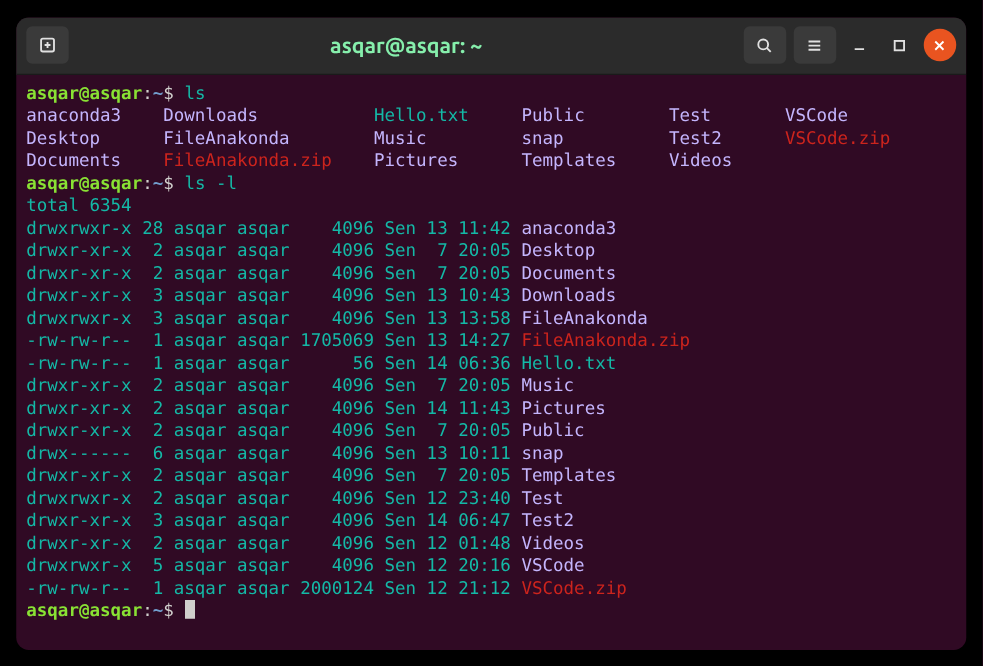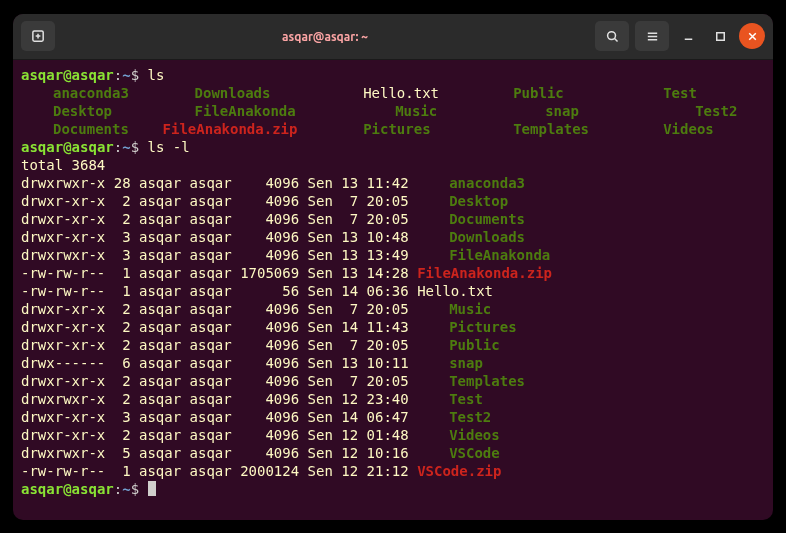--- a/index.html
+++ b/index.html
@@ -40,42 +40,42 @@
     display: flex; align-items: center; justify-content: center;
     color: #e0e0e0;
     font-size: 14px;
   }
   .tb-btn.round {
     width: 26px; height: 26px; border-radius: 50%;
     background: transparent;
   }
   .tb-btn.close { background: #e95420; color: #fff; }
   .title {
-    color: #fca5a5;
+    color: #86efac;
     font-family: Ubuntu, sans-serif;
-    font-size: 12px;
+    font-size: 17px;
     font-weight: 600;
   }
   .terminal {
     flex: 1;
     padding: 6px 8px 8px 8px;
     font-size: 14px;
     line-height: 18px;
     white-space: pre;
     color: #d0cfcc;
     overflow: hidden;
   }
   .p-user { color: #89e234; font-weight: bold; }
   .p-host { color: #89e234; font-weight: bold; }
   .p-colon { color: #d0cfcc; }
   .p-path { color: #729fcf; font-weight: bold; }
   .p-dollar { color: #d0cfcc; }
-  .dir { color: #4d7c0f; font-weight: bold; margin-left: 32px; }
-  .zip { color: #cc241d; font-weight: bold; }
-  .plain { color: #fef9c3; }
+  .dir { color: #c4b5fd; font-weight: normal; }
+  .zip { color: #cc241d; font-weight: normal; }
+  .plain { color: #14b8a6; }
   .cursor {
     display: inline-block;
     width: 8px; height: 15px;
     background: #d0cfcc;
     vertical-align: -2px;
   }
   svg.icon { width: 15px; height: 15px; stroke: #e0e0e0; stroke-width: 1.6; fill: none; }
 </style>
 </head>
 <body>
@@ -119,32 +119,32 @@
           </svg>
       </div>
     </div>
   </div>
 
   <div class="terminal" id="term"><span class="p-user">asqar</span><span class="p-user">@</span><span class="p-host">asqar</span><span class="p-colon">:</span><span class="p-path">~</span><span class="p-dollar">$</span> <span class="plain">ls</span>
 <span class="dir">anaconda3  </span>  <span class="dir">Downloads         </span>  <span class="plain">Hello.txt   </span>  <span class="dir">Public      </span>  <span class="dir">Test     </span>  <span class="dir">VSCode</span>
 <span class="dir">Desktop    </span>  <span class="dir">FileAnakonda      </span>  <span class="dir">Music       </span>  <span class="dir">snap        </span>  <span class="dir">Test2    </span>  <span class="zip">VSCode.zip</span>
 <span class="dir">Documents  </span>  <span class="zip">FileAnakonda.zip  </span>  <span class="dir">Pictures    </span>  <span class="dir">Templates   </span>  <span class="dir">Videos   </span>
 <span class="p-user">asqar</span><span class="p-user">@</span><span class="p-host">asqar</span><span class="p-colon">:</span><span class="p-path">~</span><span class="p-dollar">$</span> <span class="plain">ls -l</span>
-<span class="plain">total 3684</span>
+<span class="plain">total 6354</span>
 <span class="plain">drwxrwxr-x 28 asqar asqar    4096 Sen 13 11:42 </span><span class="dir">anaconda3</span>
 <span class="plain">drwxr-xr-x  2 asqar asqar    4096 Sen  7 20:05 </span><span class="dir">Desktop</span>
 <span class="plain">drwxr-xr-x  2 asqar asqar    4096 Sen  7 20:05 </span><span class="dir">Documents</span>
-<span class="plain">drwxr-xr-x  3 asqar asqar    4096 Sen 13 10:48 </span><span class="dir">Downloads</span>
-<span class="plain">drwxrwxr-x  3 asqar asqar    4096 Sen 13 13:49 </span><span class="dir">FileAnakonda</span>
-<span class="plain">-rw-rw-r--  1 asqar asqar 1705069 Sen 13 14:28 </span><span class="zip">FileAnakonda.zip</span>
+<span class="plain">drwxr-xr-x  3 asqar asqar    4096 Sen 13 10:43 </span><span class="dir">Downloads</span>
+<span class="plain">drwxrwxr-x  3 asqar asqar    4096 Sen 13 13:58 </span><span class="dir">FileAnakonda</span>
+<span class="plain">-rw-rw-r--  1 asqar asqar 1705069 Sen 13 14:27 </span><span class="zip">FileAnakonda.zip</span>
 <span class="plain">-rw-rw-r--  1 asqar asqar      56 Sen 14 06:36 </span><span class="plain">Hello.txt</span>
 <span class="plain">drwxr-xr-x  2 asqar asqar    4096 Sen  7 20:05 </span><span class="dir">Music</span>
 <span class="plain">drwxr-xr-x  2 asqar asqar    4096 Sen 14 11:43 </span><span class="dir">Pictures</span>
 <span class="plain">drwxr-xr-x  2 asqar asqar    4096 Sen  7 20:05 </span><span class="dir">Public</span>
 <span class="plain">drwx------  6 asqar asqar    4096 Sen 13 10:11 </span><span class="dir">snap</span>
 <span class="plain">drwxr-xr-x  2 asqar asqar    4096 Sen  7 20:05 </span><span class="dir">Templates</span>
 <span class="plain">drwxrwxr-x  2 asqar asqar    4096 Sen 12 23:40 </span><span class="dir">Test</span>
 <span class="plain">drwxr-xr-x  3 asqar asqar    4096 Sen 14 06:47 </span><span class="dir">Test2</span>
 <span class="plain">drwxr-xr-x  2 asqar asqar    4096 Sen 12 01:48 </span><span class="dir">Videos</span>
-<span class="plain">drwxrwxr-x  5 asqar asqar    4096 Sen 12 10:16 </span><span class="dir">VSCode</span>
+<span class="plain">drwxrwxr-x  5 asqar asqar    4096 Sen 12 20:16 </span><span class="dir">VSCode</span>
 <span class="plain">-rw-rw-r--  1 asqar asqar 2000124 Sen 12 21:12 </span><span class="zip">VSCode.zip</span>
 <span class="p-user">asqar</span><span class="p-user">@</span><span class="p-host">asqar</span><span class="p-colon">:</span><span class="p-path">~</span><span class="p-dollar">$</span> <span class="cursor"></span></div>
 </div>
 
 </body></html>

